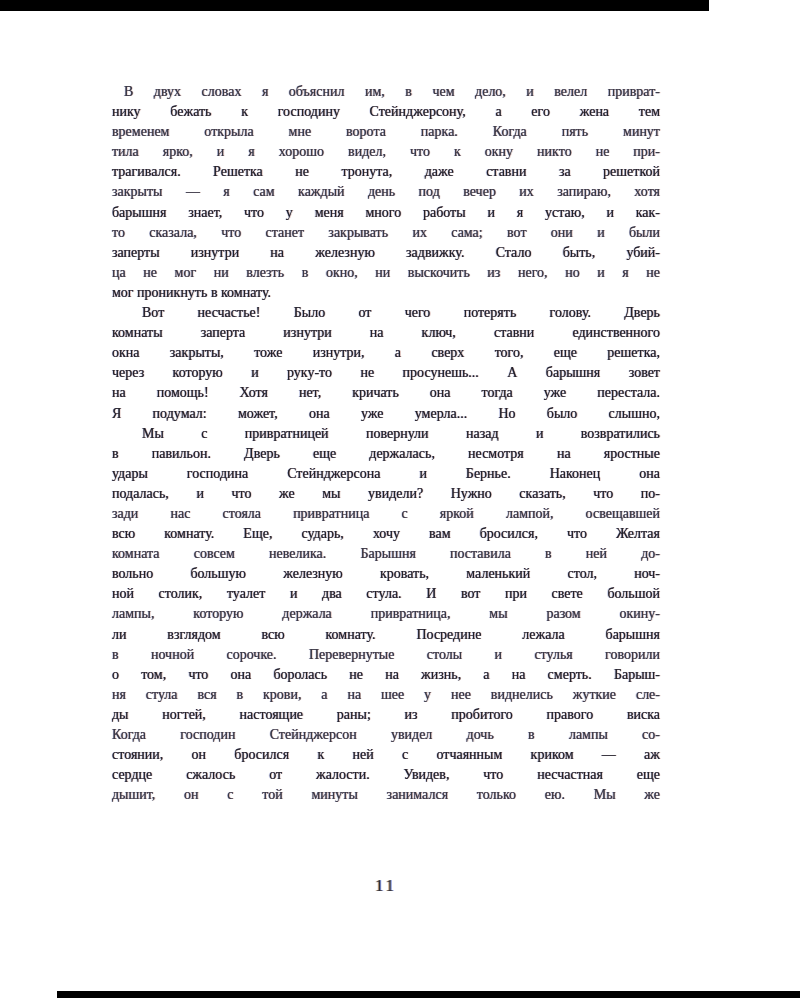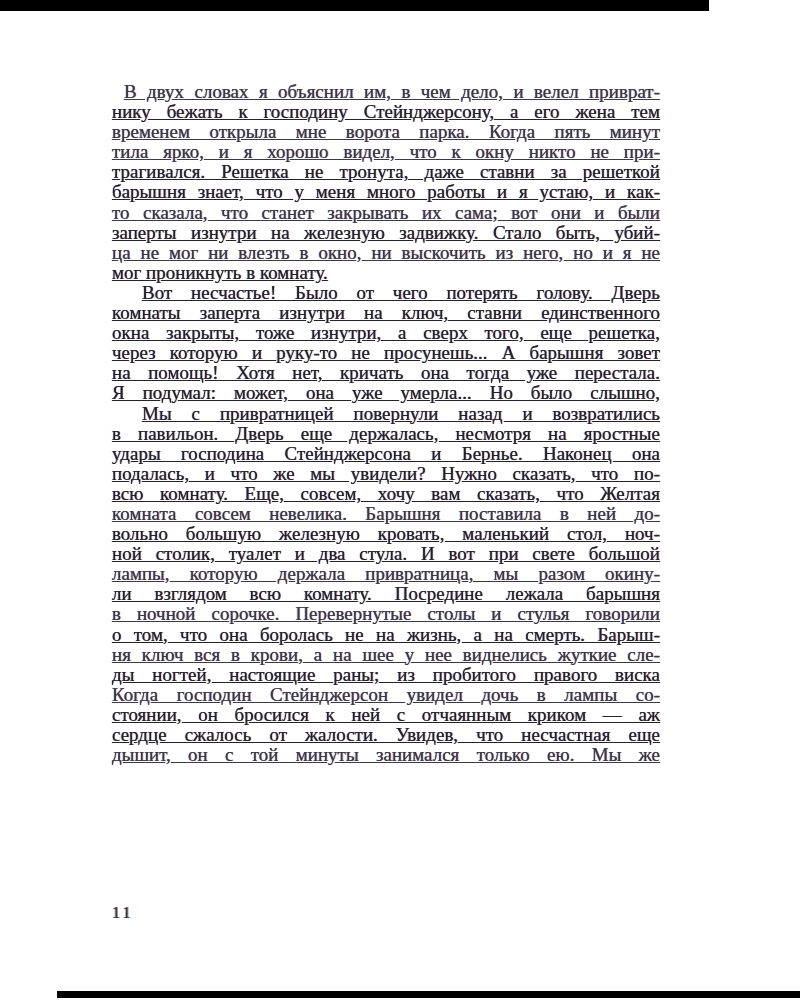--- a/index.html
+++ b/index.html
@@ -34,89 +34,90 @@
   }
   .text-block {
     position: absolute;
     left: 112px;
     top: 82px;
     width: 548px;
   }
   .line {
     height: 20.1px;
     line-height: 20.1px;
-    font-size: 19px;
+    font-size: 14px;
     color: #23232b;
     text-align: justify;
     text-align-last: justify;
     white-space: normal;
     overflow: visible;
     text-shadow: 0.8px 0 0 rgba(140, 47, 30, 0.28),
                 -0.8px 0 0 rgba(46, 63, 158, 0.28),
                  0 0 0.5px rgba(20, 20, 40, 0.55);
-    text-decoration: underline;
   }
   .line.end {
     text-align: right;
     text-align-last: left;
   }
   .line.indent-small { text-indent: 12px; }
   .line.indent-normal { text-indent: 30px; }
   .line.soft {
     filter: blur(0.45px);
     color: #3a3a46;
   }
   .page-number {
     position: absolute;
     left: 112px;
-    top: 904px;
+    top: 877px;
     width: 548px;
-    text-align: left;
+    text-align: center;
     font-size: 16px;
     letter-spacing: 3px;
     color: #2e2e38;
     text-shadow: -1px 0 0 rgba(158, 92, 22, 0.55),
                   1px 0 0 rgba(38, 70, 190, 0.6);
   }
 </style>
 </head>
 <body>
 
 <div class="page">
   <div class="scan-bar top"></div>
   <div class="text-block" id="text-block">
       <div class="line indent-small soft">В двух словах я объяснил им, в чем дело, и велел приврат-</div>
       <div class="line">нику бежать к господину Стейнджерсону, а его жена тем</div>
       <div class="line soft">временем открыла мне ворота парка. Когда пять минут</div>
       <div class="line soft">тила ярко, и я хорошо видел, что к окну никто не при-</div>
       <div class="line">трагивался. Решетка не тронута, даже ставни за решеткой</div>
+      <div class="line soft">закрыты — я сам каждый день под вечер их запираю, хотя</div>
       <div class="line">барышня знает, что у меня много работы и я устаю, и как-</div>
       <div class="line soft">то сказала, что станет закрывать их сама; вот они и были</div>
       <div class="line">заперты изнутри на железную задвижку. Стало быть, убий-</div>
       <div class="line soft">ца не мог ни влезть в окно, ни выскочить из него, но и я не</div>
       <div class="line end">мог проникнуть в комнату.</div>
       <div class="line indent-normal">Вот несчастье! Было от чего потерять голову. Дверь</div>
       <div class="line">комнаты заперта изнутри на ключ, ставни единственного</div>
       <div class="line">окна закрыты, тоже изнутри, а сверх того, еще решетка,</div>
       <div class="line">через которую и руку-то не просунешь... А барышня зовет</div>
       <div class="line">на помощь! Хотя нет, кричать она тогда уже перестала.</div>
       <div class="line">Я подумал: может, она уже умерла... Но было слышно,</div>
       <div class="line indent-normal">Мы с привратницей повернули назад и возвратились</div>
       <div class="line">в павильон. Дверь еще держалась, несмотря на яростные</div>
       <div class="line">удары господина Стейнджерсона и Бернье. Наконец она</div>
       <div class="line">подалась, и что же мы увидели? Нужно сказать, что по-</div>
-      <div class="line">всю комнату. Еще, совсем, хочу вам сказать, что Желтая</div>
+      <div class="line soft">зади нас стояла привратница с яркой лампой, освещавшей</div>
+      <div class="line">всю комнату. Еще, сударь, хочу вам бросился, что Желтая</div>
       <div class="line soft">комната совсем невелика. Барышня поставила в ней до-</div>
       <div class="line">вольно большую железную кровать, маленький стол, ноч-</div>
       <div class="line">ной столик, туалет и два стула. И вот при свете большой</div>
       <div class="line soft">лампы, которую держала привратница, мы разом окину-</div>
       <div class="line">ли взглядом всю комнату. Посредине лежала барышня</div>
       <div class="line soft">в ночной сорочке. Перевернутые столы и стулья говорили</div>
       <div class="line">о том, что она боролась не на жизнь, а на смерть. Барыш-</div>
-      <div class="line soft">ня ключ вся в крови, а на шее у нее виднелись жуткие сле-</div>
+      <div class="line soft">ня стула вся в крови, а на шее у нее виднелись жуткие сле-</div>
       <div class="line">ды ногтей, настоящие раны; из пробитого правого виска</div>
       <div class="line soft">Когда господин Стейнджерсон увидел дочь в лампы со-</div>
       <div class="line">стоянии, он бросился к ней с отчаянным криком — аж</div>
       <div class="line">сердце сжалось от жалости. Увидев, что несчастная еще</div>
       <div class="line soft">дышит, он с той минуты занимался только ею. Мы же</div>
     </div>
   <div class="page-number">11</div>
   <div class="scan-bar bottom"></div>
 </div>
 

